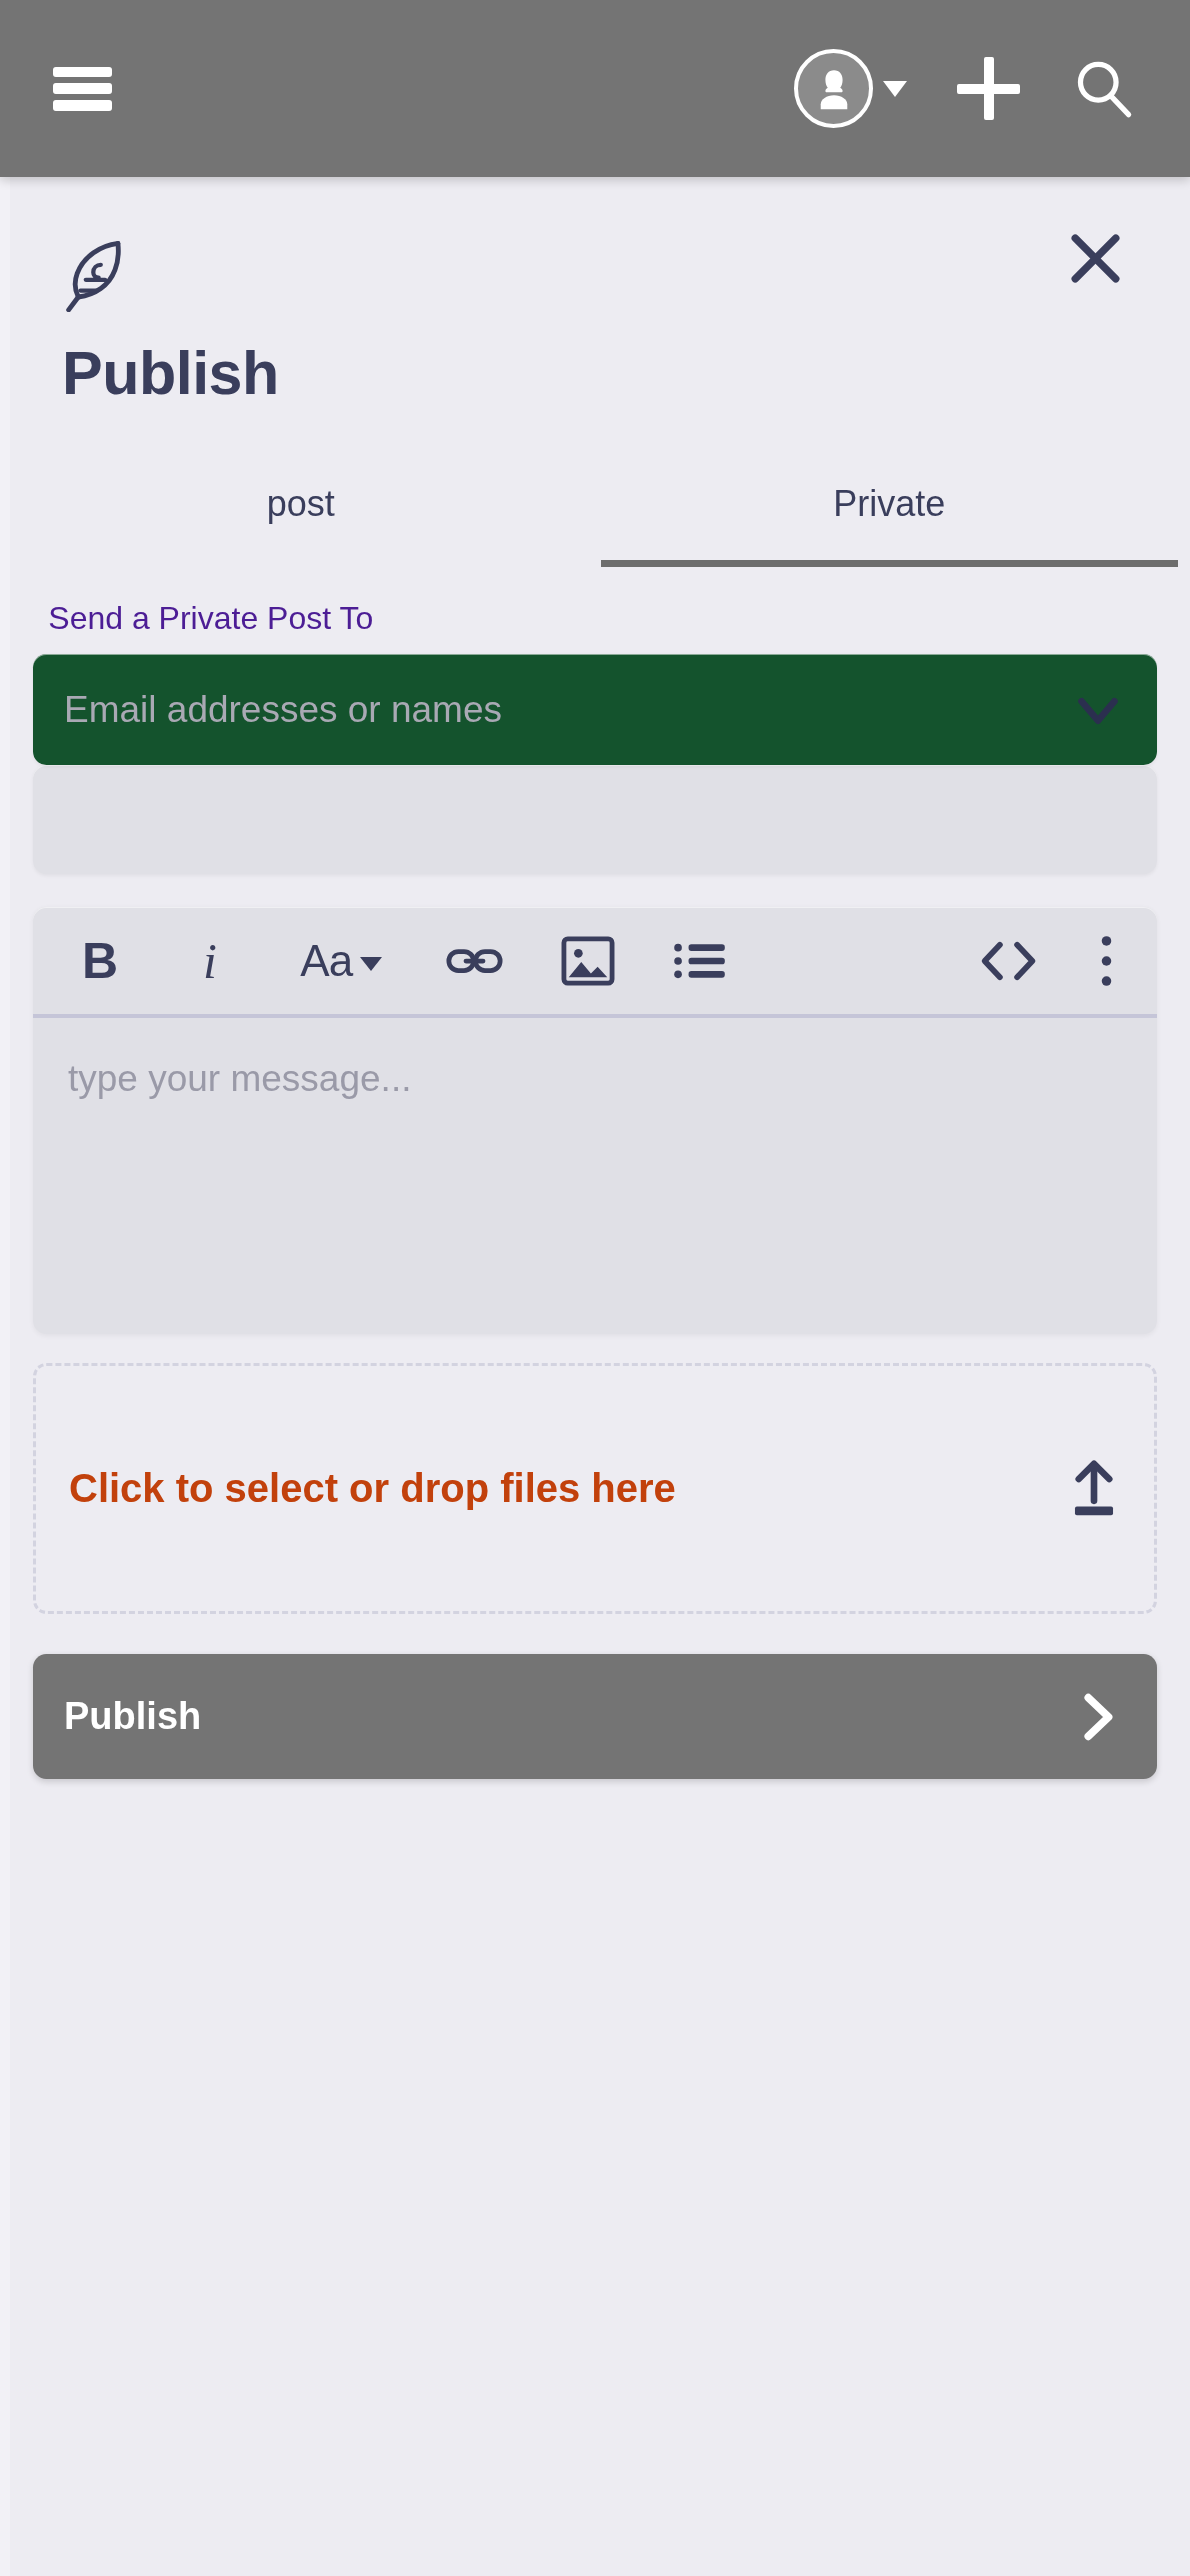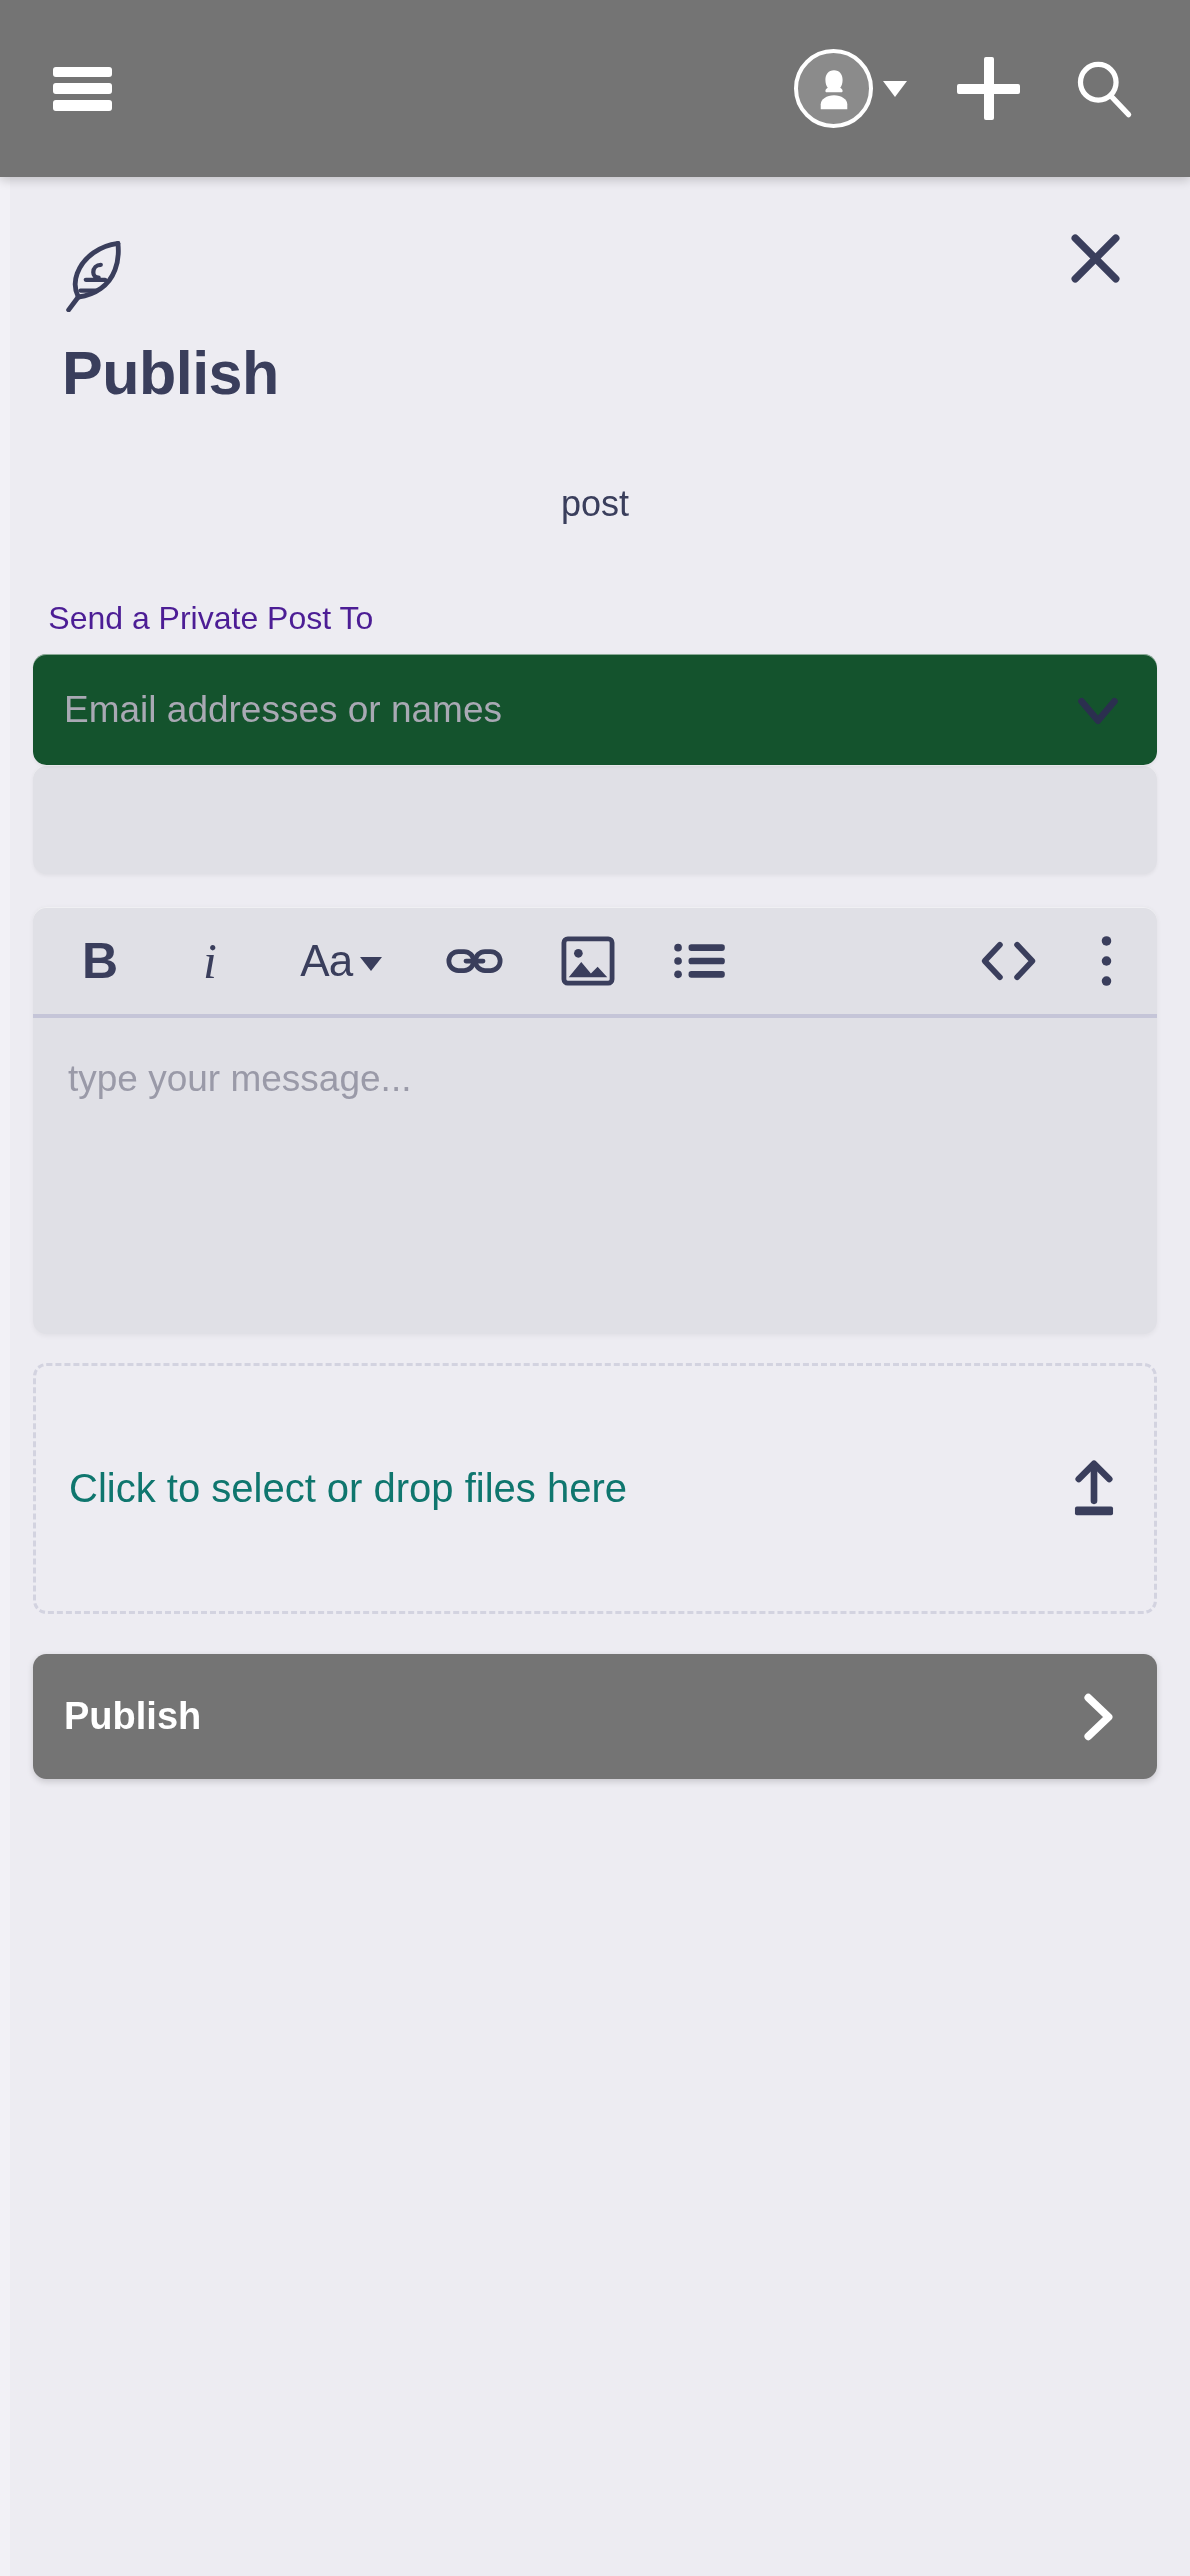--- a/index.html
+++ b/index.html
@@ -262,21 +262,22 @@
     border: 3.8px dashed #d3d3e0;
     border-radius: 13.4px;
     display: flex;
     align-items: center;
     justify-content: space-between;
     padding: 0 33px;
     cursor: pointer;
   }
   .dz-text {
     font-size: 40px;
-    color: #0f766e;
+    color: #c2410c;
+    font-weight: bold;
   }
   .dz-icon svg { width: 54px; height: 59px; display: block; }
 
   
   .publish-btn {
     margin-top: 40px;
     height: 125px;
     background: #747474;
     border-radius: 13.4px;
     display: flex;
@@ -350,20 +351,23 @@
         </svg>
       </div>
     </div>
 
     <div class="page-title">Publish</div>
 
     <div class="tabs">
       <div class="tab">
         <span>post</span>
       </div>
+      <div class="tab active">
+        <span>Private</span>
+      </div>
     </div>
 
     <div class="form">
 
       <div class="field-label">Send a Private Post To</div>
 
       <div class="select-box">
         <span class="select-placeholder">Email addresses or names</span>
         <span class="chev-down">
           <svg viewBox="0 0 54 54" aria-hidden="true">

